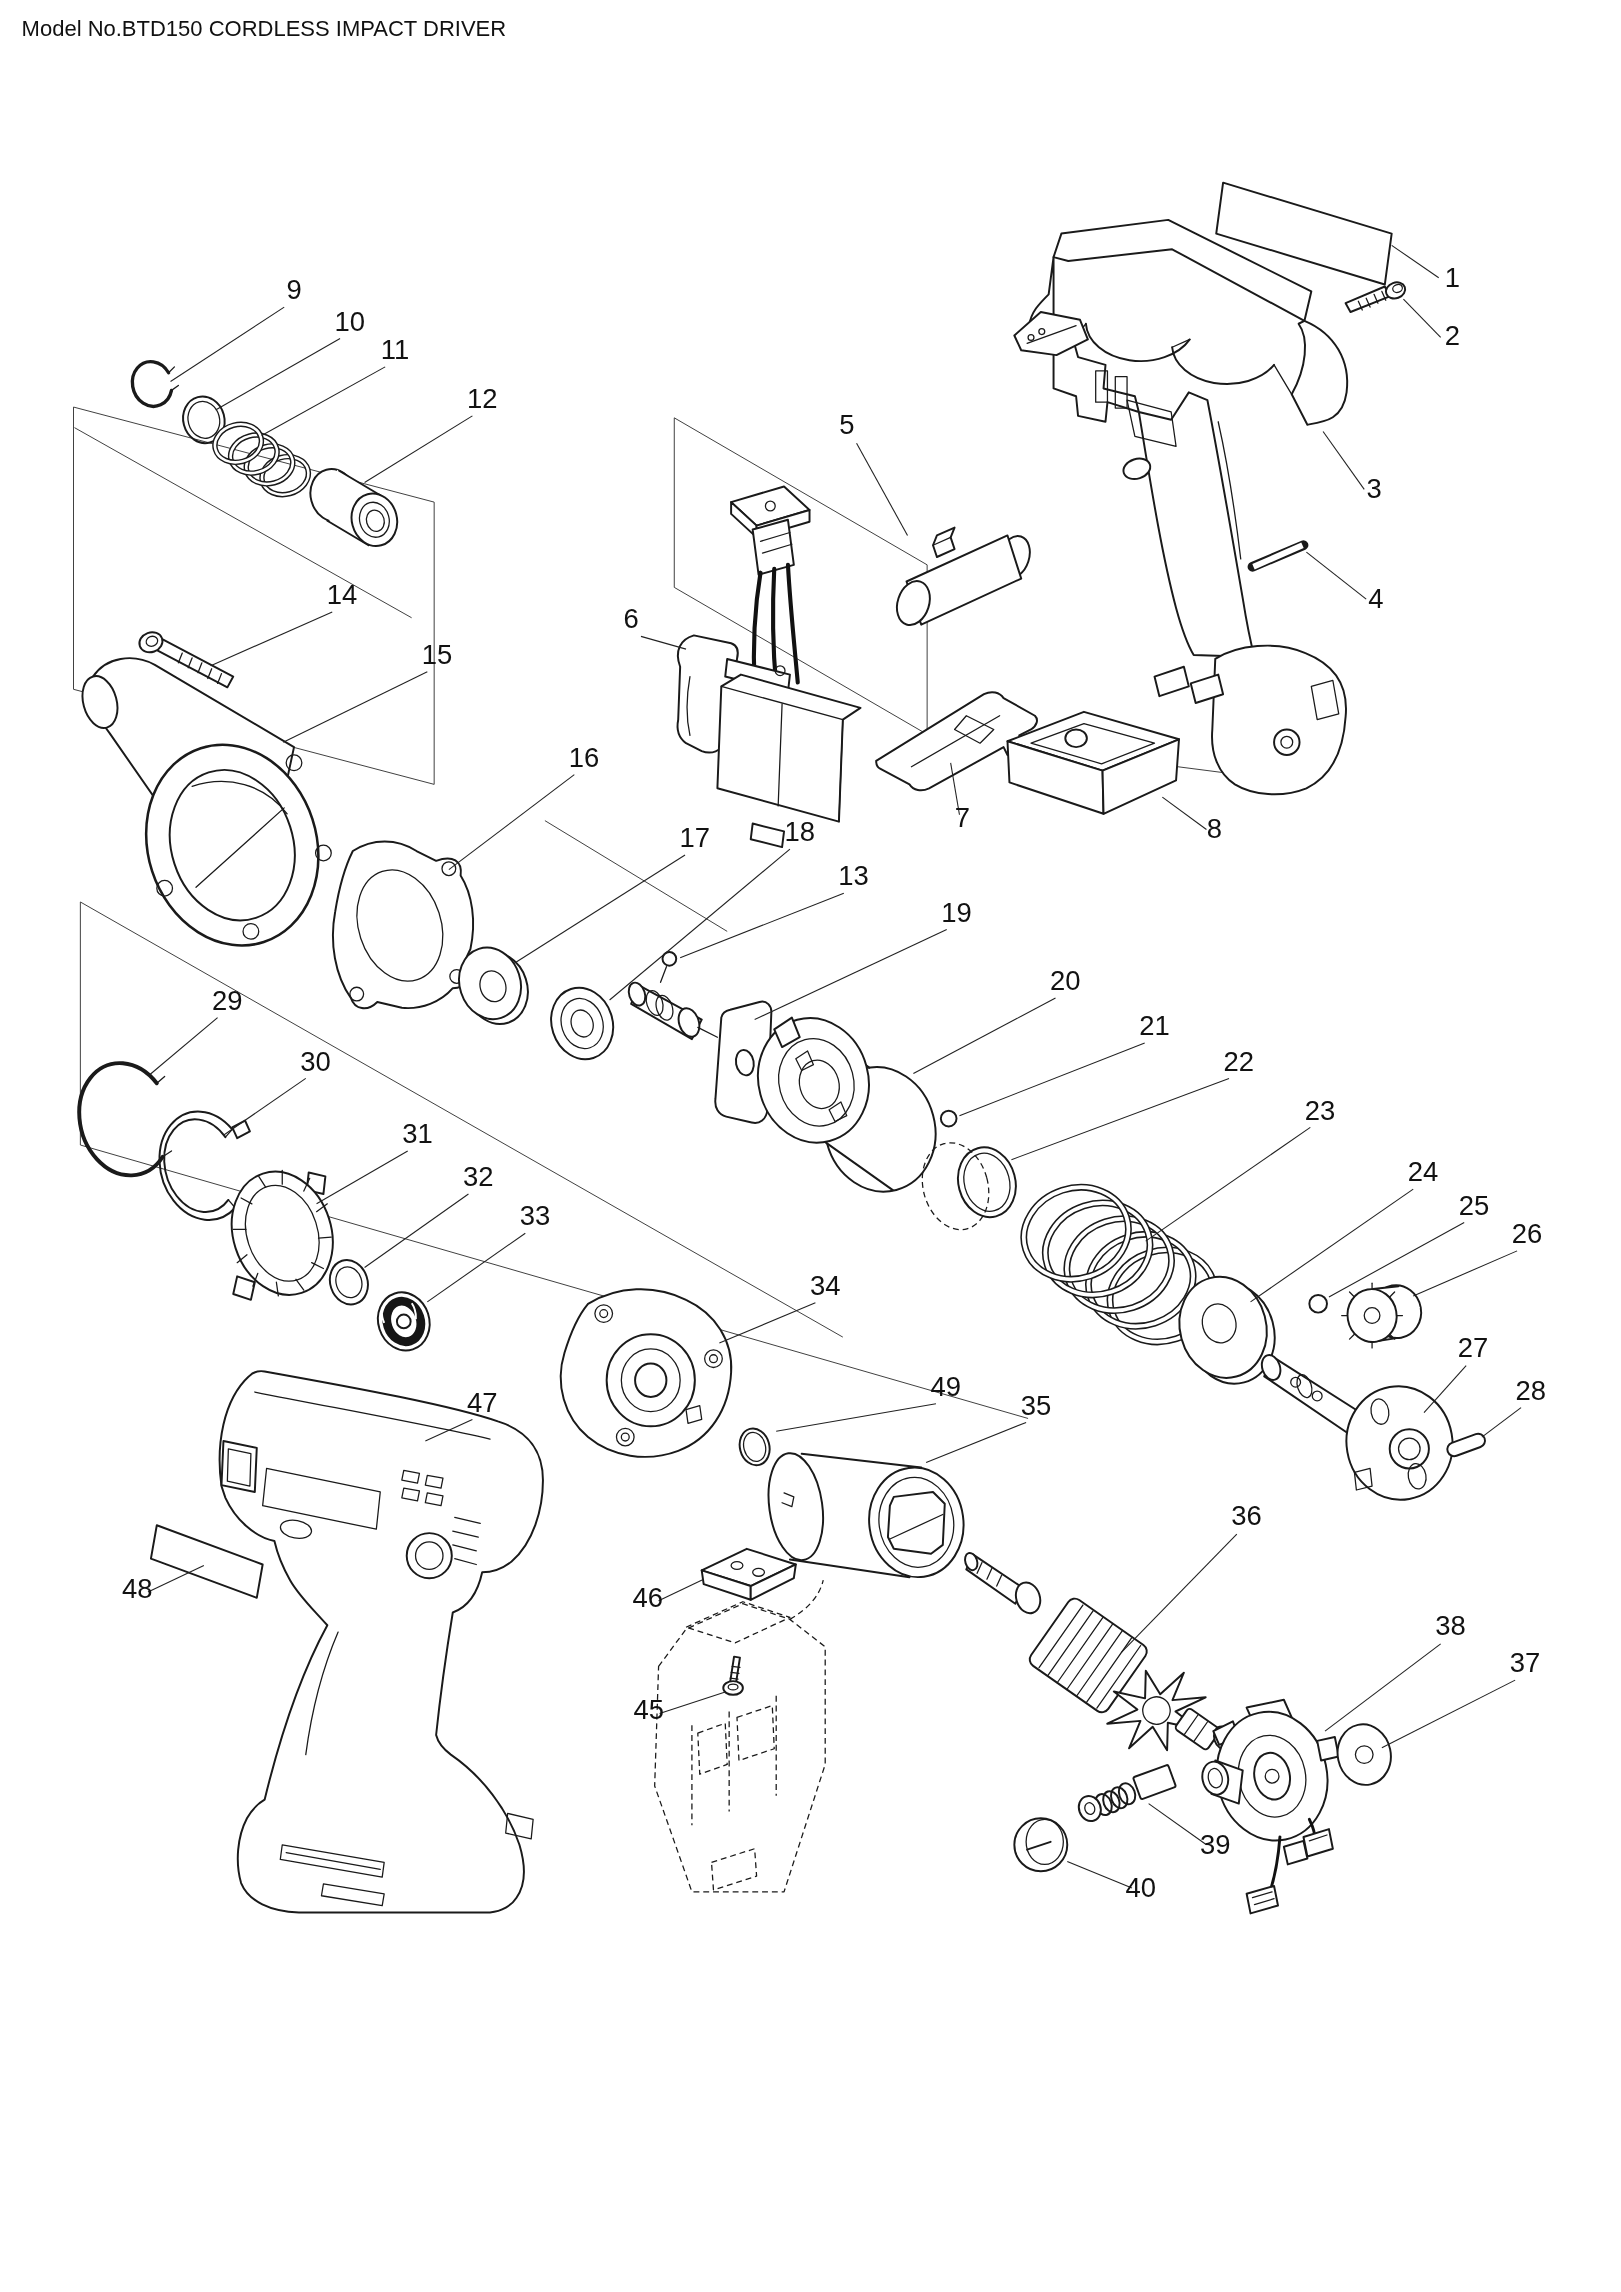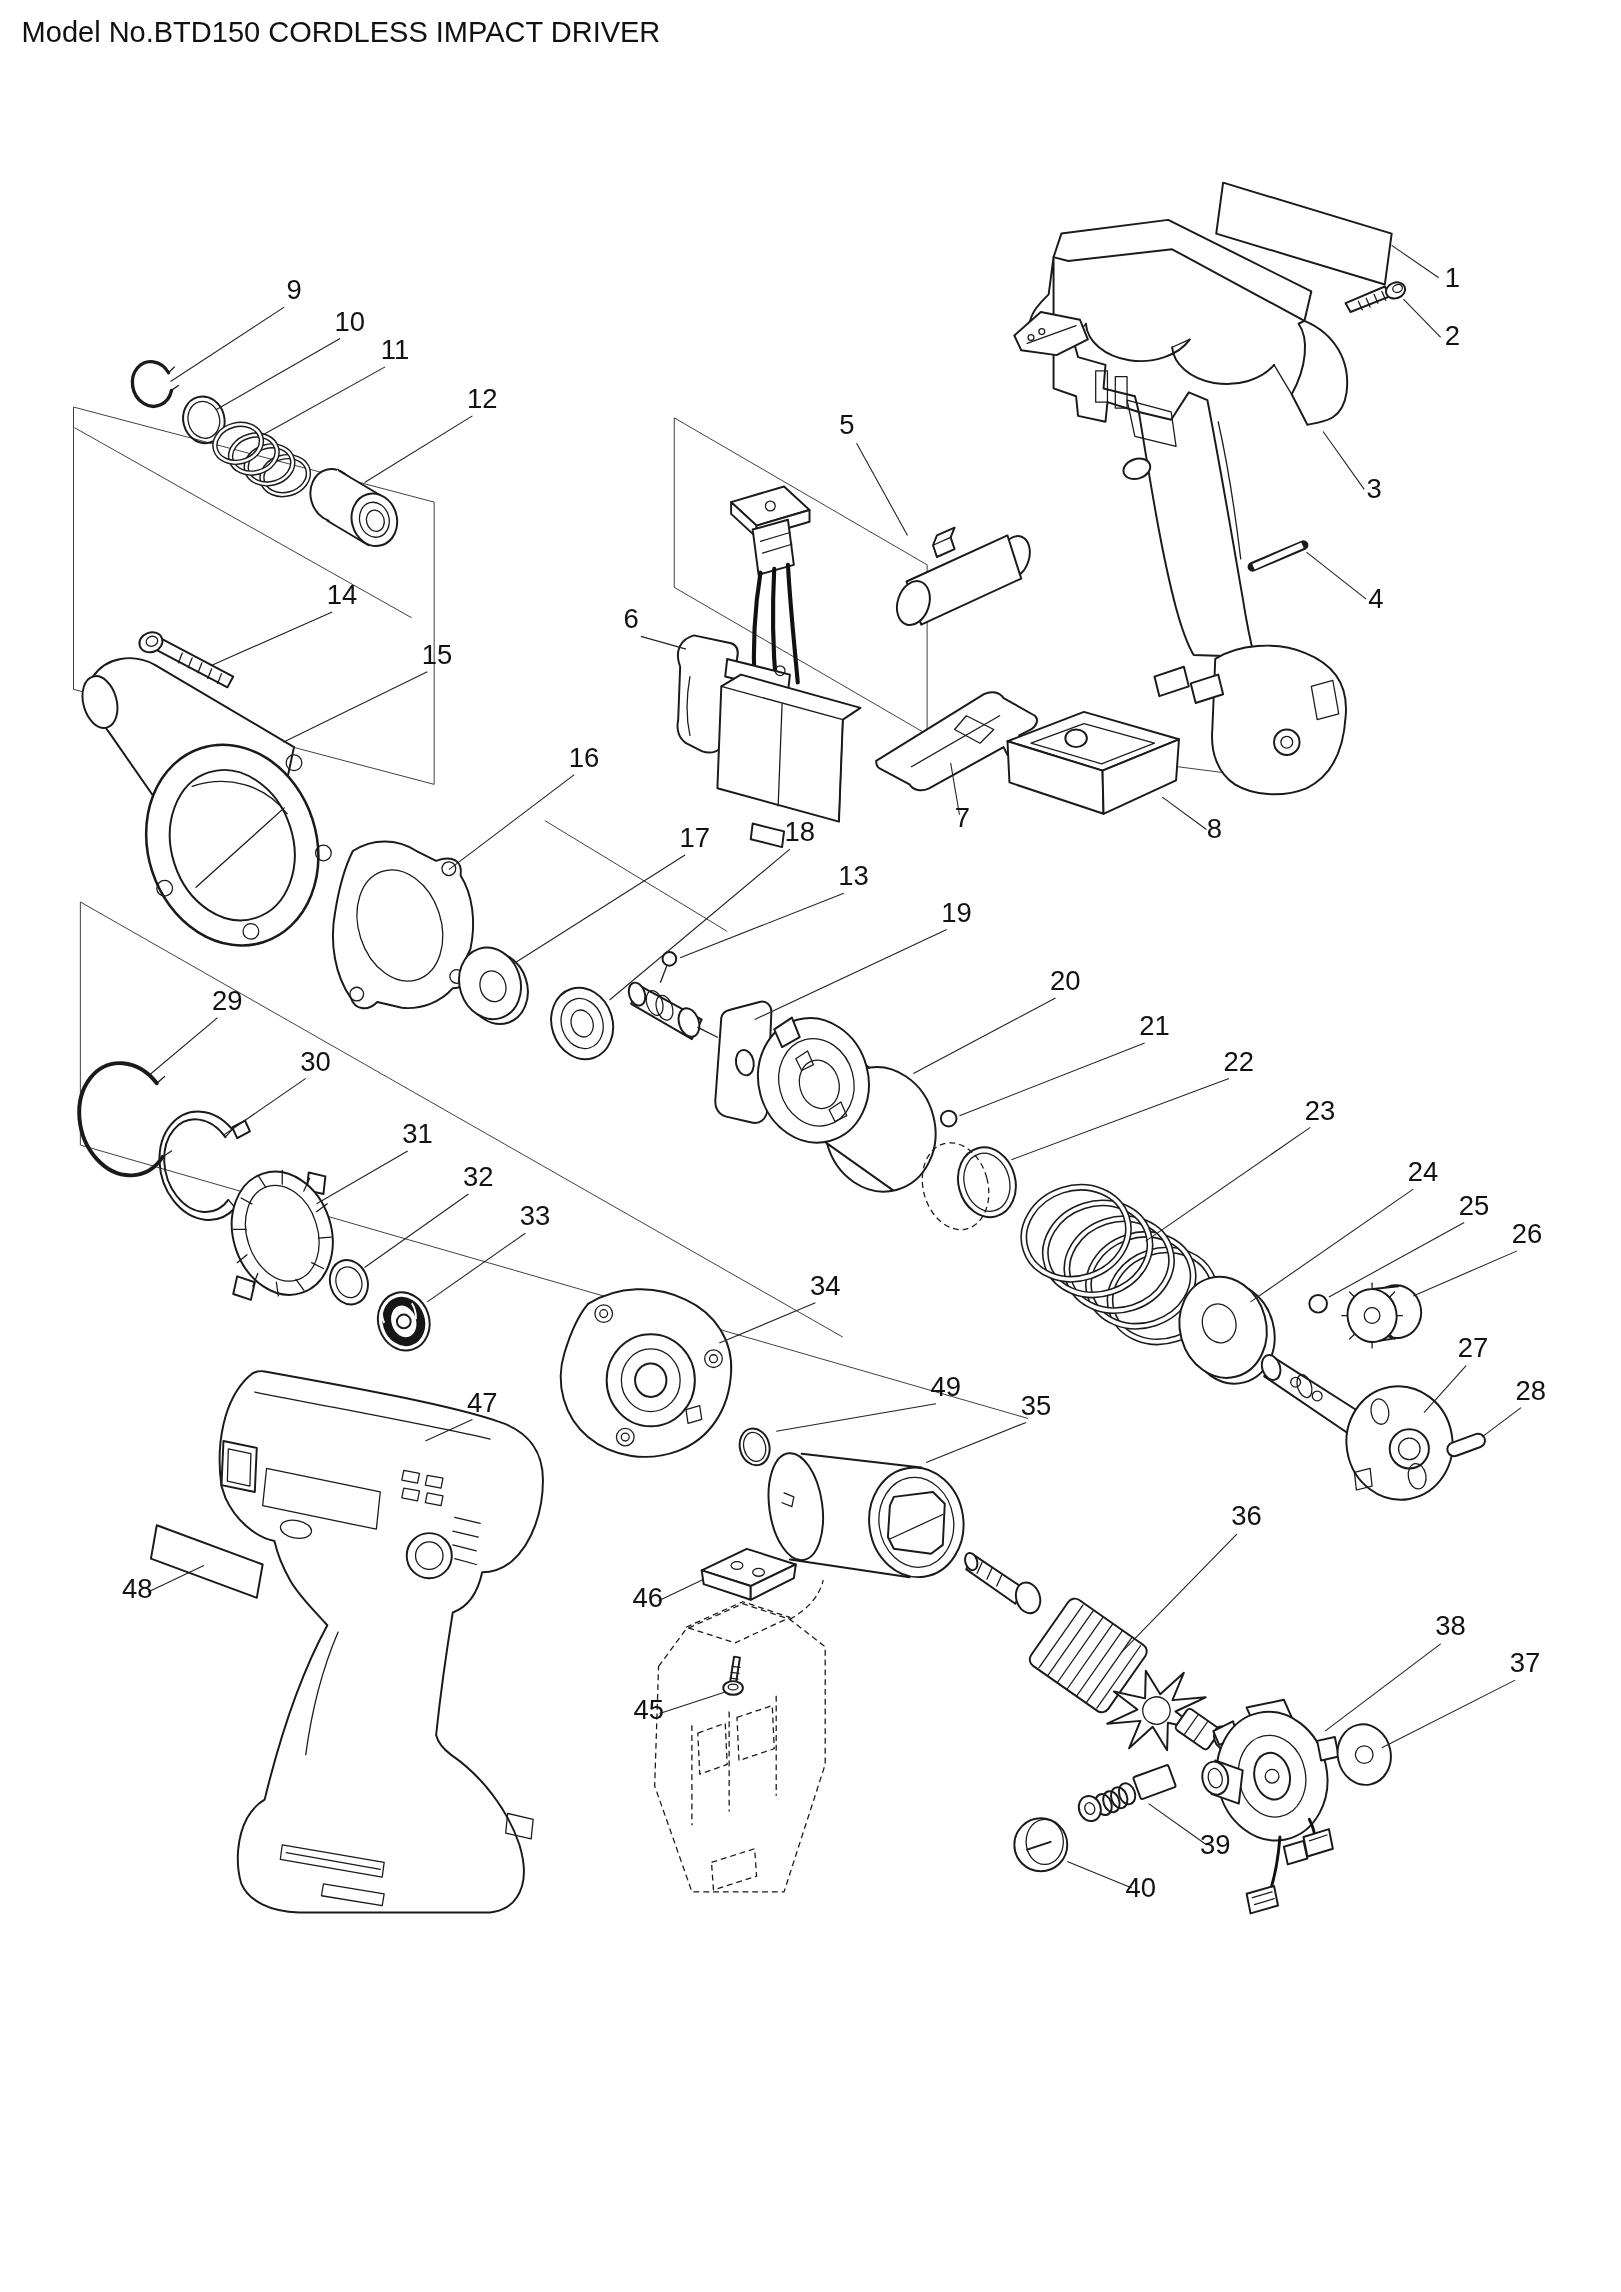--- a/index.html
+++ b/index.html
@@ -1,18 +1,18 @@
 <!DOCTYPE html>
 <html><head>
 <meta charset="utf-8">
 <style>
   html,body{margin:0;padding:0;background:#fff;}
   .page{position:relative;width:1621px;height:2293px;background:#fff;overflow:hidden;
         font-family:"Liberation Sans",sans-serif;}
-  #title{position:absolute;left:21.6px;top:15.7px;font-size:29px;color:#111;
+  #title{position:absolute;left:21.6px;top:15.7px;font-size:22px;color:#111;
          letter-spacing:0px;white-space:nowrap;}
   svg{position:absolute;left:0;top:0;}
   .p  {fill:#fff;stroke:#1a1a1a;stroke-width:2;stroke-linejoin:round;stroke-linecap:round;}
   .p3 {fill:#fff;stroke:#1a1a1a;stroke-width:2.6;stroke-linejoin:round;stroke-linecap:round;}
   .d  {fill:none;stroke:#1a1a1a;stroke-width:1.3;stroke-linejoin:round;stroke-linecap:round;}
   .k  {fill:none;stroke:#1a1a1a;stroke-width:2;stroke-linecap:round;}
   .k3 {fill:none;stroke:#1a1a1a;stroke-width:3.4;stroke-linecap:round;}
   .wire{fill:none;stroke:#111;stroke-width:4.2;stroke-linecap:round;}
   .coil-b{fill:none;stroke:#1a1a1a;}
   .coil-w{fill:none;stroke:#fff;}

